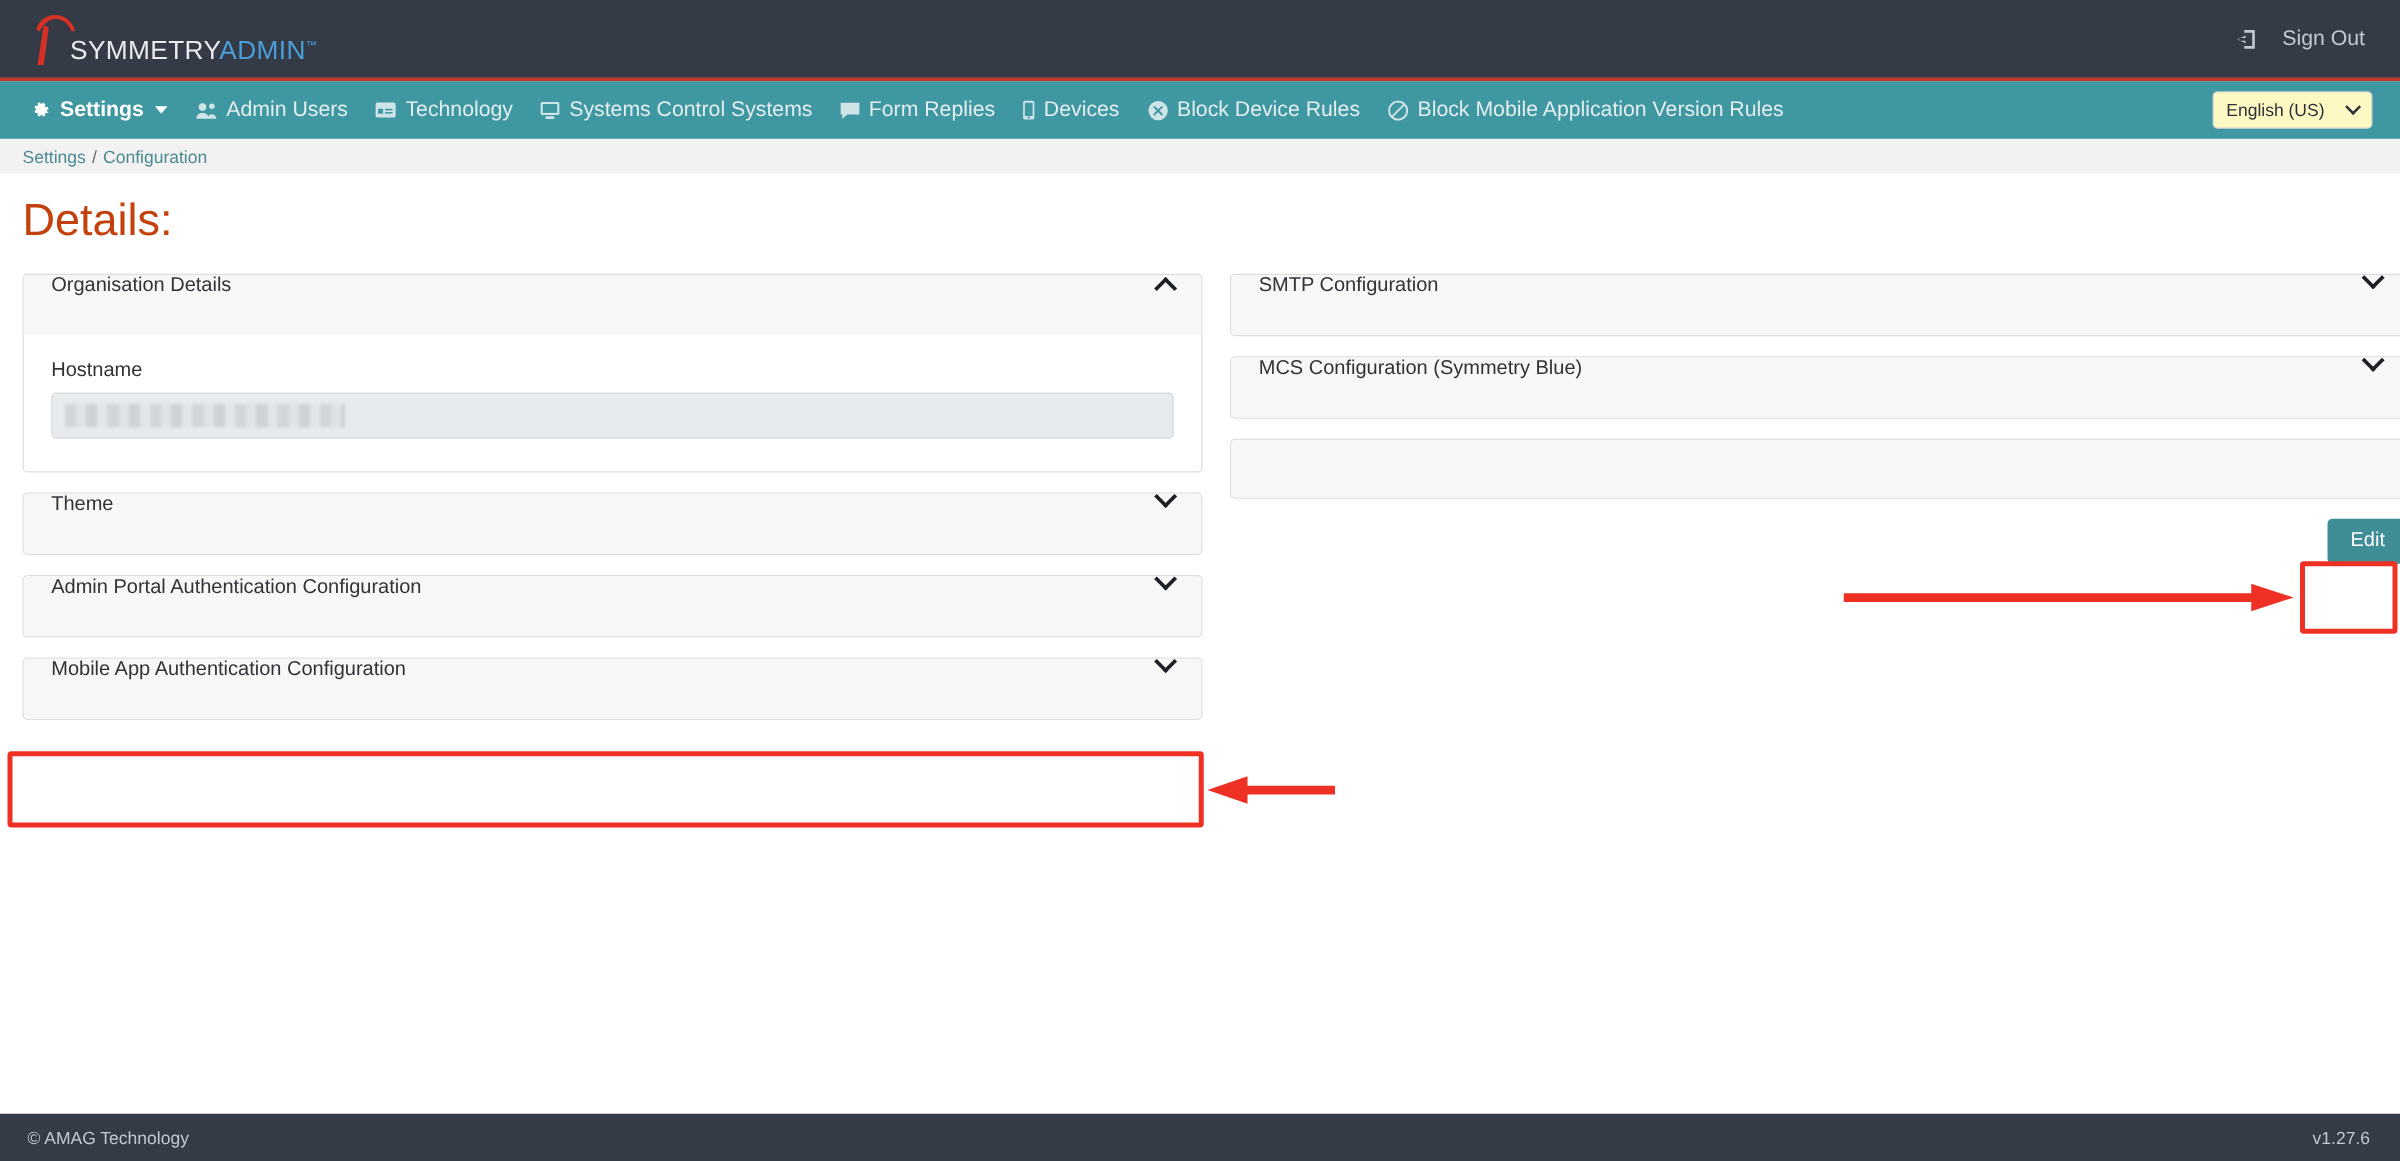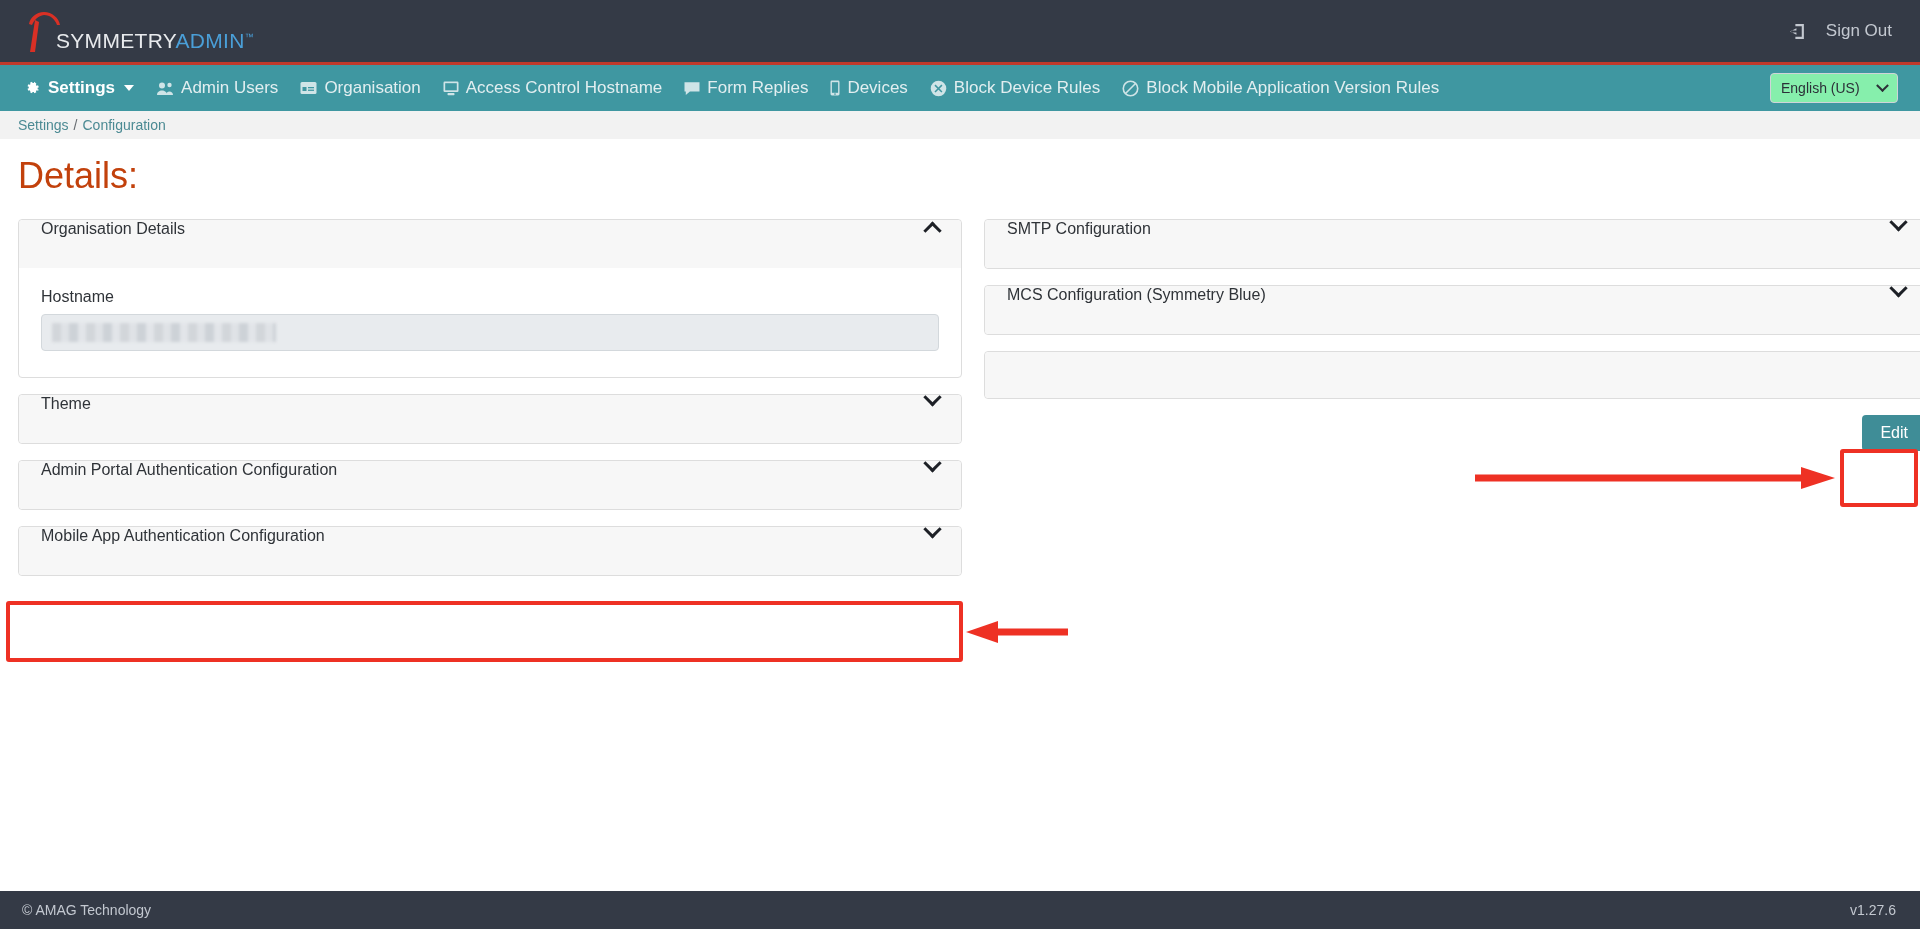--- a/index.html
+++ b/index.html
@@ -76,21 +76,21 @@
     border-top: 6px solid #ffffff;
     margin-left: 2px;
   }
 
   .lang-select {
     position: absolute;
     right: 22px;
     top: 8px;
     width: 128px;
     height: 30px;
-    background: #86efac;
+    background: #fef9c3;
     border: 1px solid #cfd4d8;
     border-radius: 4px;
     display: flex;
     align-items: center;
     justify-content: space-between;
     padding: 0 10px;
     font-size: 14px;
     color: #2c3038;
     cursor: pointer;
   }
@@ -286,32 +286,32 @@
 
       <div class="nav-item">
         <span>
           <svg width="17" height="14" viewBox="0 0 17 14" fill="#cfe4e7">
             <rect x="0.5" y="1" width="16" height="12" rx="1.5"></rect>
             <rect x="2.5" y="6" width="4" height="4" fill="#3f97a1"></rect>
             <rect x="8" y="6" width="6" height="1.3" fill="#3f97a1"></rect>
             <rect x="8" y="8.6" width="6" height="1.3" fill="#3f97a1"></rect>
           </svg>
         </span>
-        <span>Organisation</span>
+        <span>Technology</span>
       </div>
 
       <div class="nav-item">
         <span>
           <svg width="16" height="15" viewBox="0 0 16 15" fill="#cfe4e7">
             <rect x="0.5" y="0.5" width="15" height="10.5" rx="1.2"></rect>
             <rect x="2.2" y="2.2" width="11.6" height="7.1" fill="#3f97a1"></rect>
             <rect x="4.5" y="12" width="7" height="2.2" rx="0.7"></rect>
           </svg>
         </span>
-        <span>Access Control Hostname</span>
+        <span>Systems Control Systems</span>
       </div>
 
       <div class="nav-item">
         <span>
           <svg width="16" height="15" viewBox="0 0 16 15" fill="#cfe4e7">
             <path d="M0.5 1.2h15v9.4h-9.6L1.8 14V10.6H0.5z"></path>
           </svg>
         </span>
         <span>Form Replies</span>
       </div>

